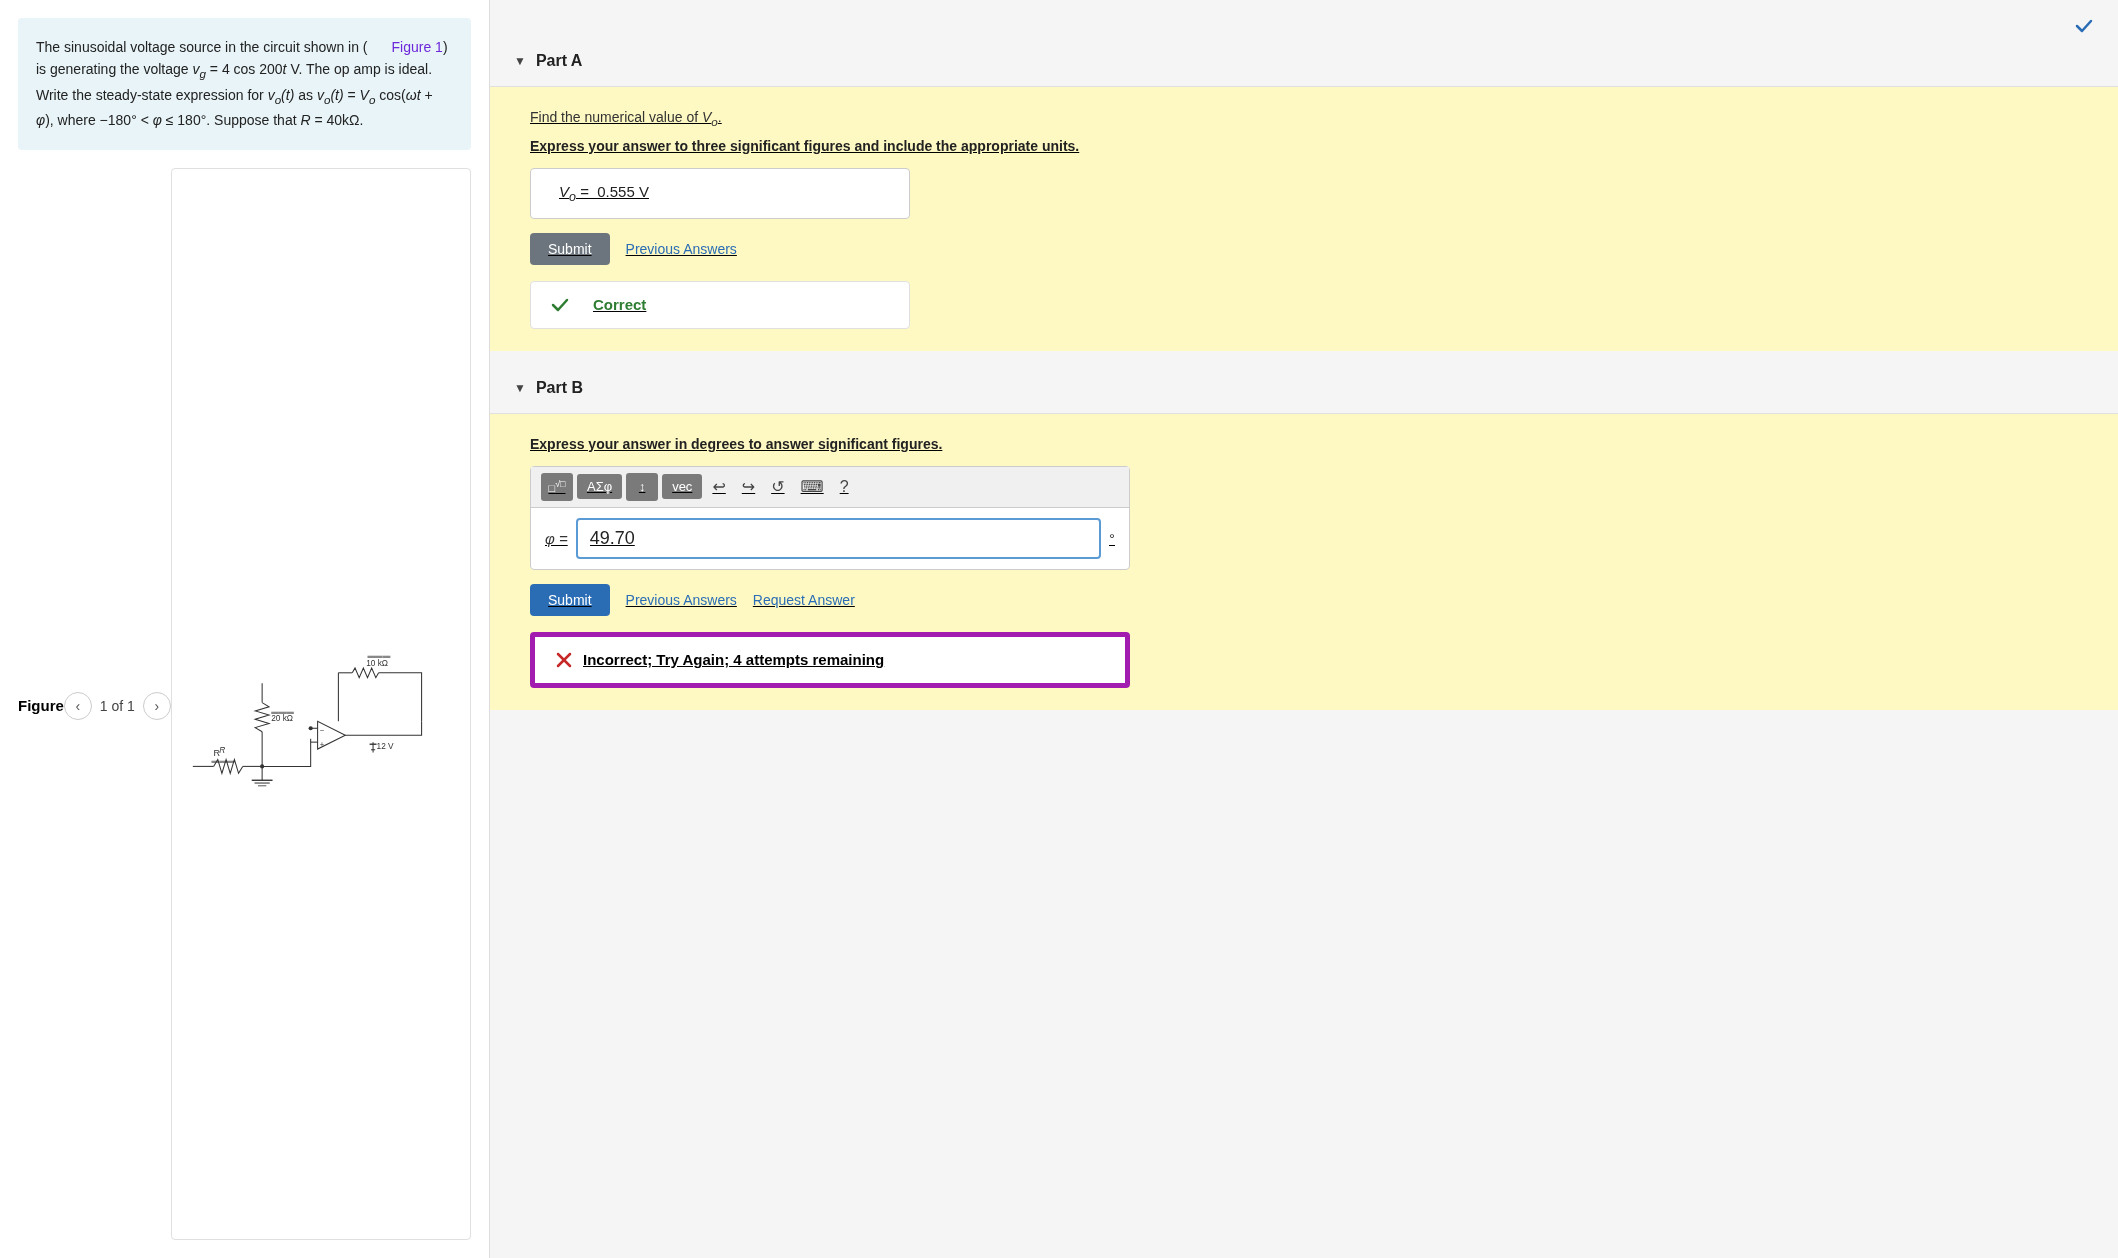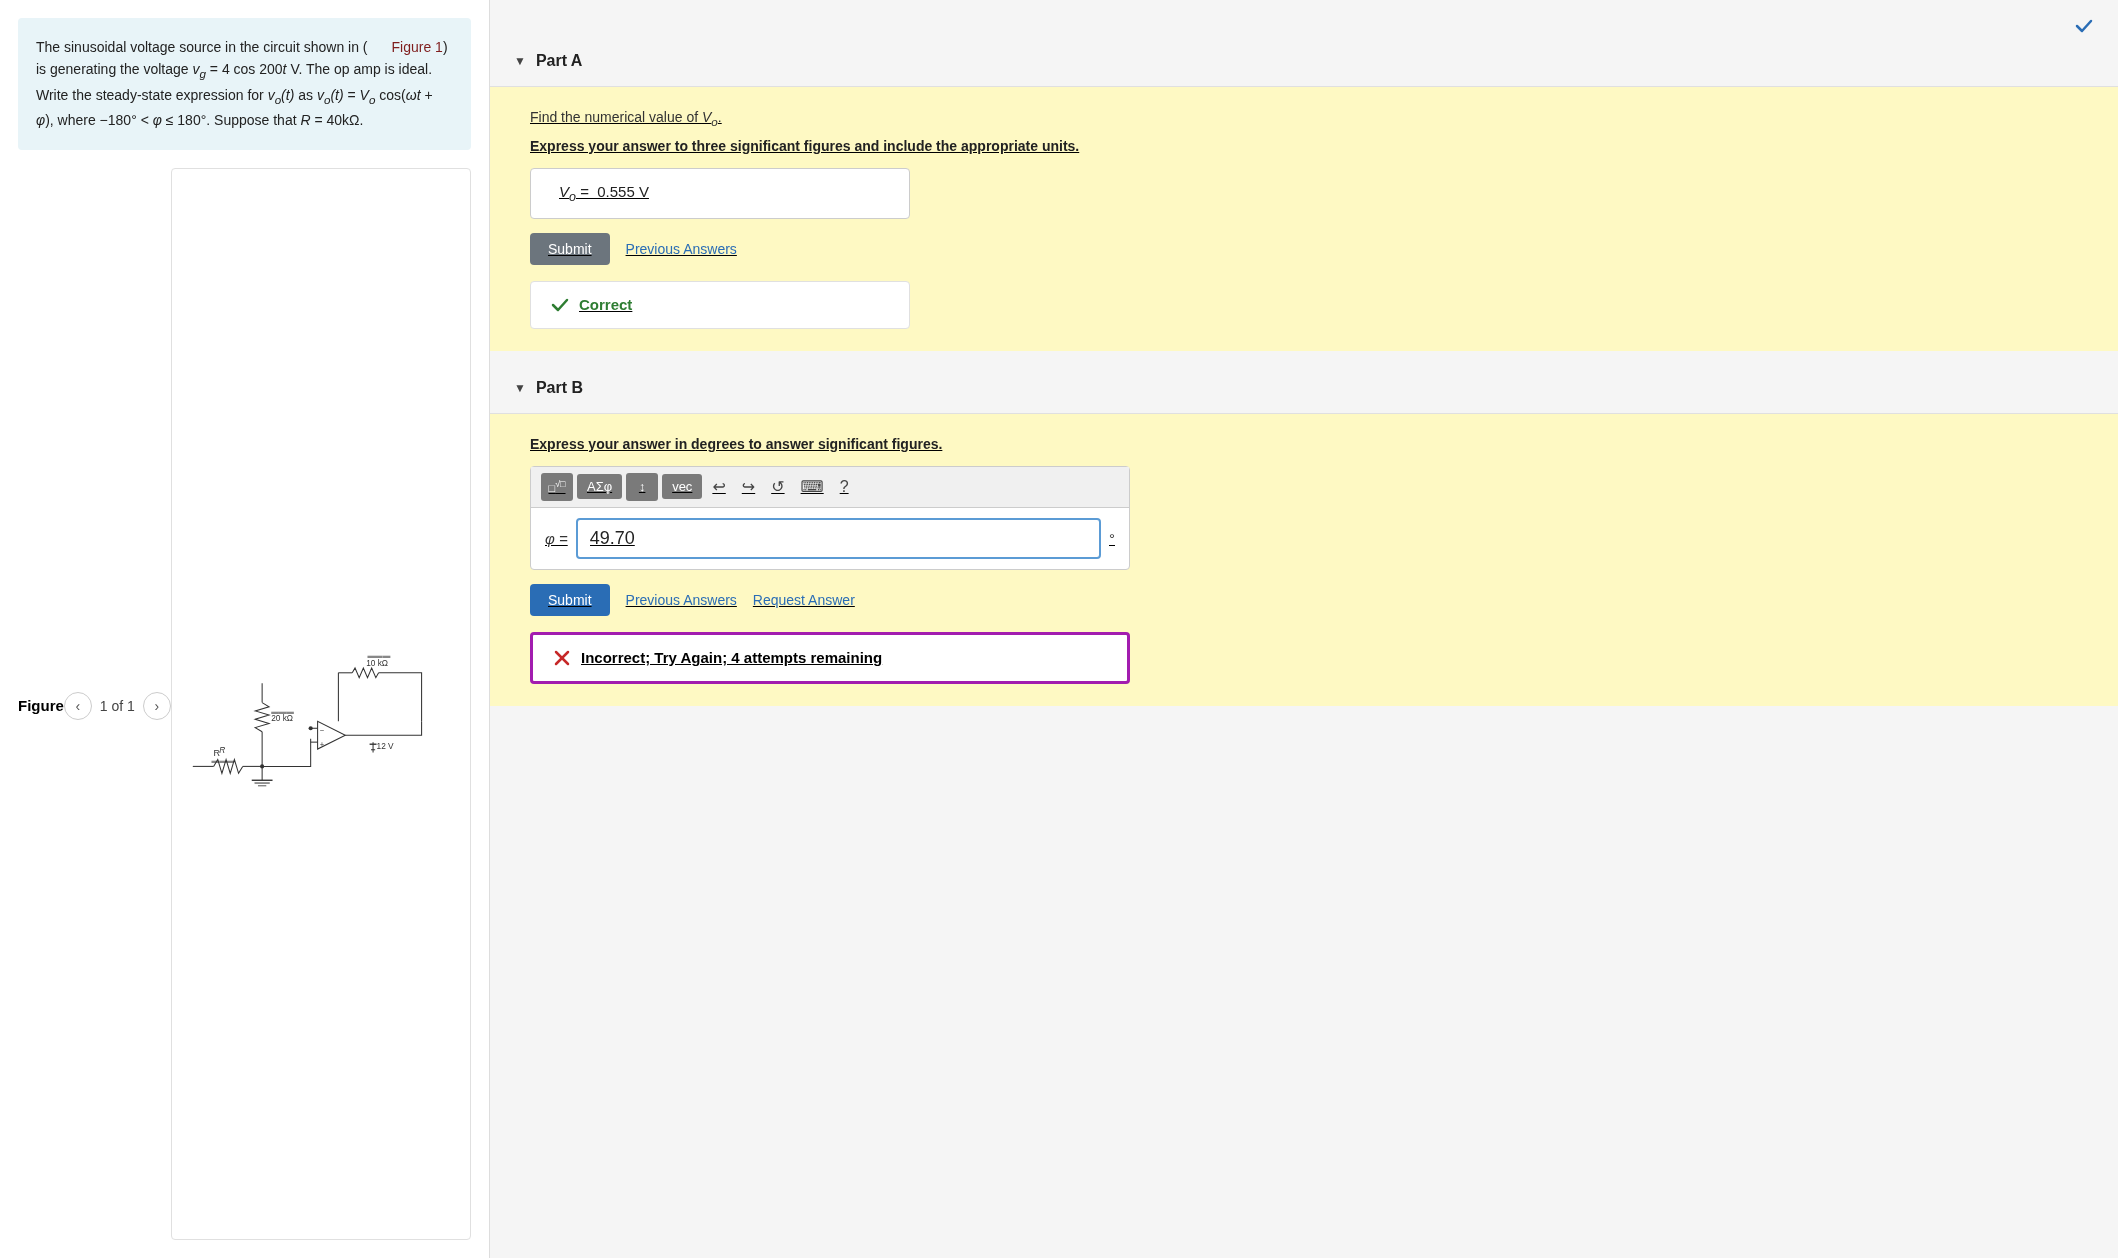--- a/index.html
+++ b/index.html
@@ -25,21 +25,21 @@
       background: #e8f4f8;
       margin: 18px;
       padding: 18px;
       border-radius: 4px;
       font-size: 14px;
       line-height: 1.6;
       color: #222;
     }
 
     .problem-statement a {
-      color: #7f1d1d;
+      color: #6d28d9;
       text-decoration: none;
       padding-left: 24px;
     }
 
     .figure-area {
       flex: 1;
       padding: 0 18px 18px 18px;
       display: flex;
       flex-direction: row;
     }
@@ -209,21 +209,21 @@
       cursor: pointer;
     }
 
     
     .result-box {
       border: 1px solid #e0e0e0;
       border-radius: 4px;
       padding: 14px 20px;
       display: flex;
       align-items: center;
-      gap: 10px;
+      gap: 24px;
       font-size: 15px;
       font-weight: 600;
       background: #fff;
       width: 380px;
     }
 
     .result-box.correct {
       color: #2e7d32;
     }
 
@@ -305,21 +305,21 @@
       outline: none;
     }
 
     .degree-symbol {
       font-size: 15px;
       color: #333;
     }
 
     
     .incorrect-box {
-      border: 3px solid #a21caf;
+      border: 5px solid #a21caf;
       border-radius: 4px;
       padding: 14px 20px;
       display: flex;
       align-items: center;
       gap: 10px;
       font-size: 15px;
       font-weight: 600;
       background: #fff;
       width: 600px;
     }

